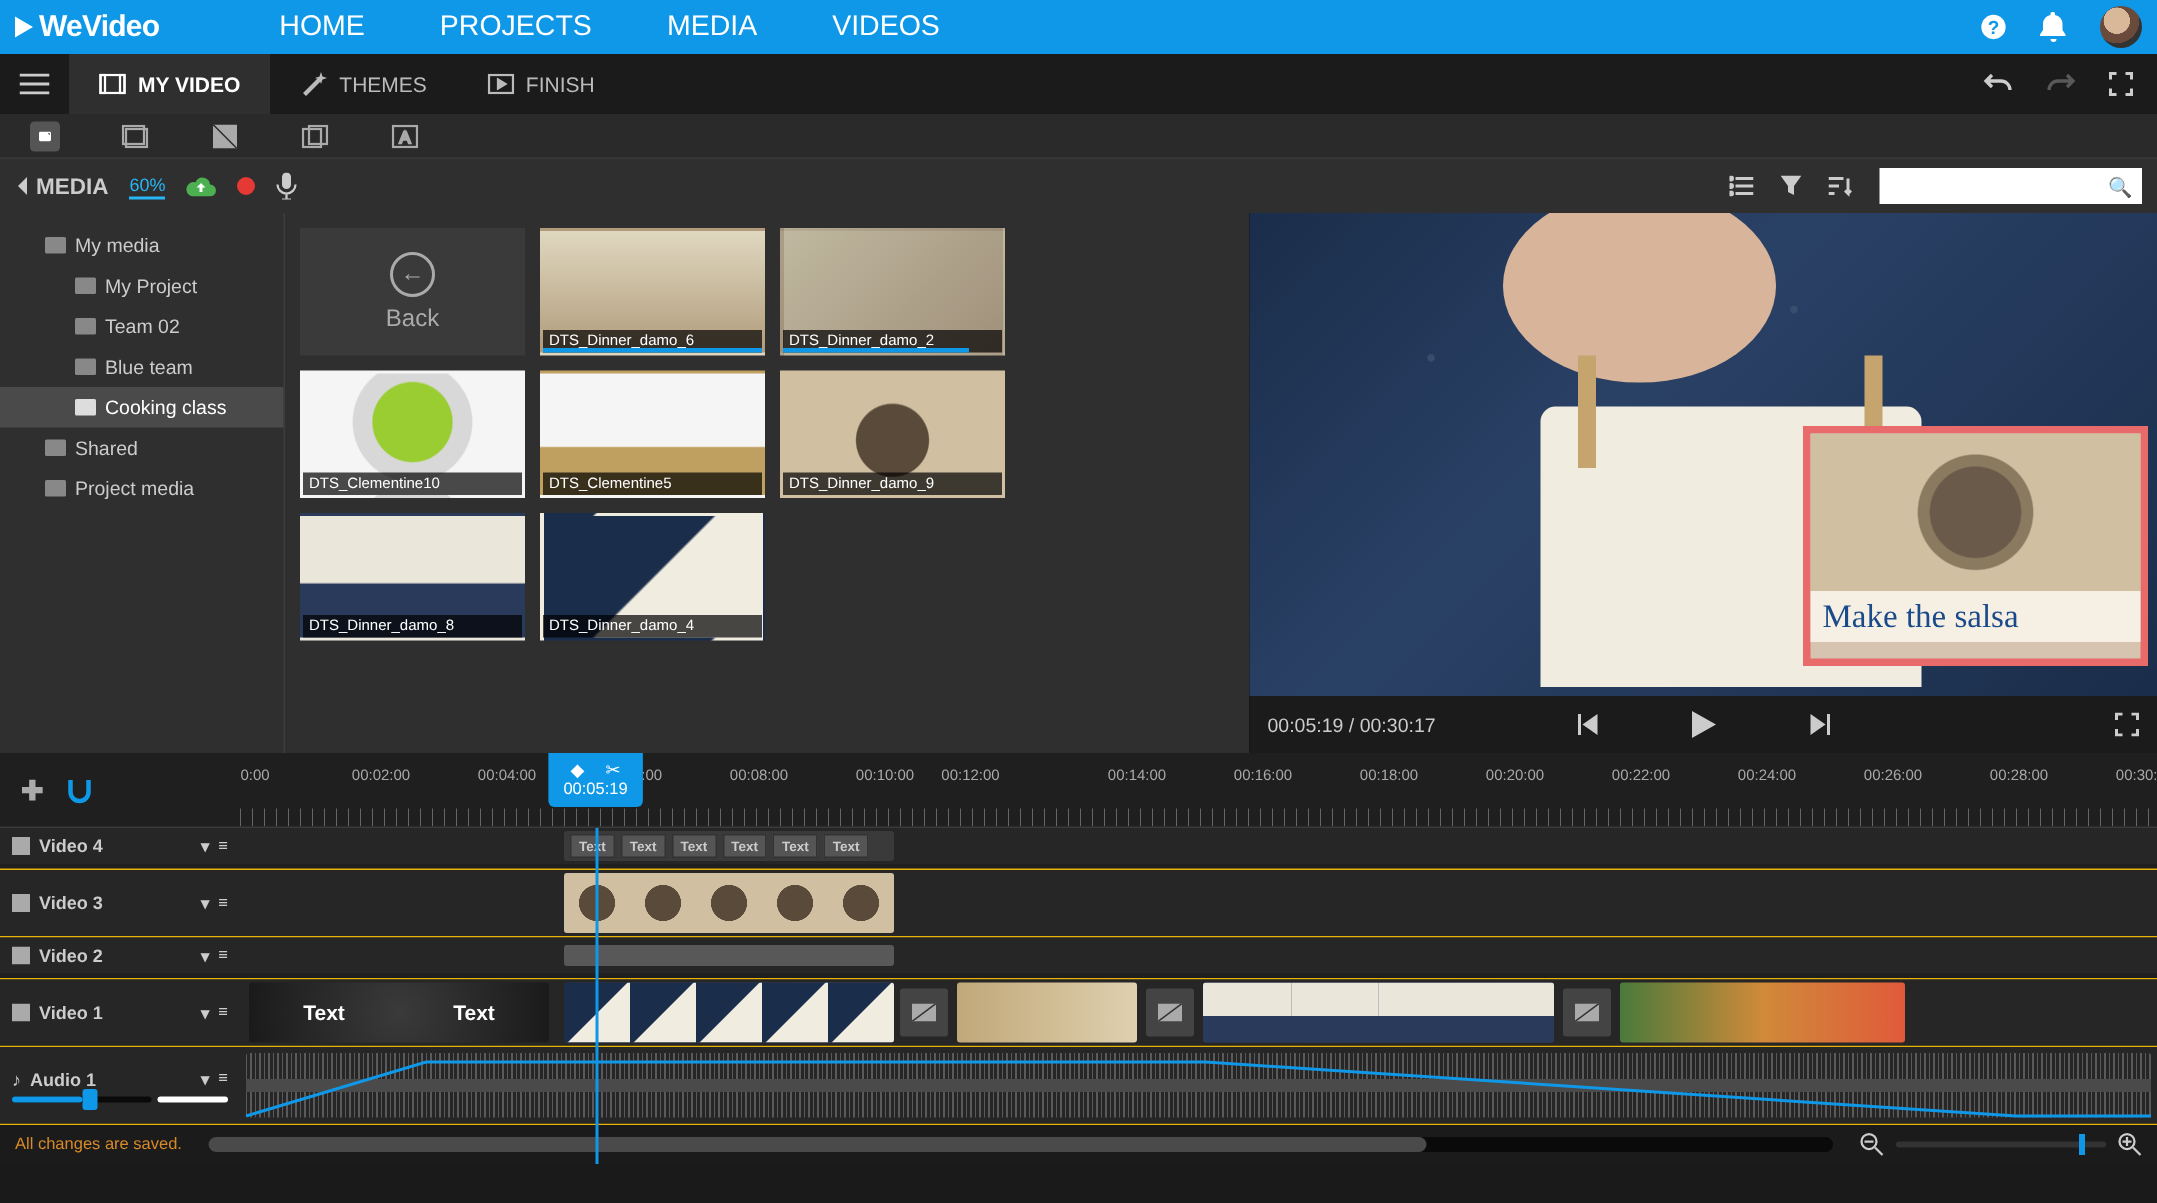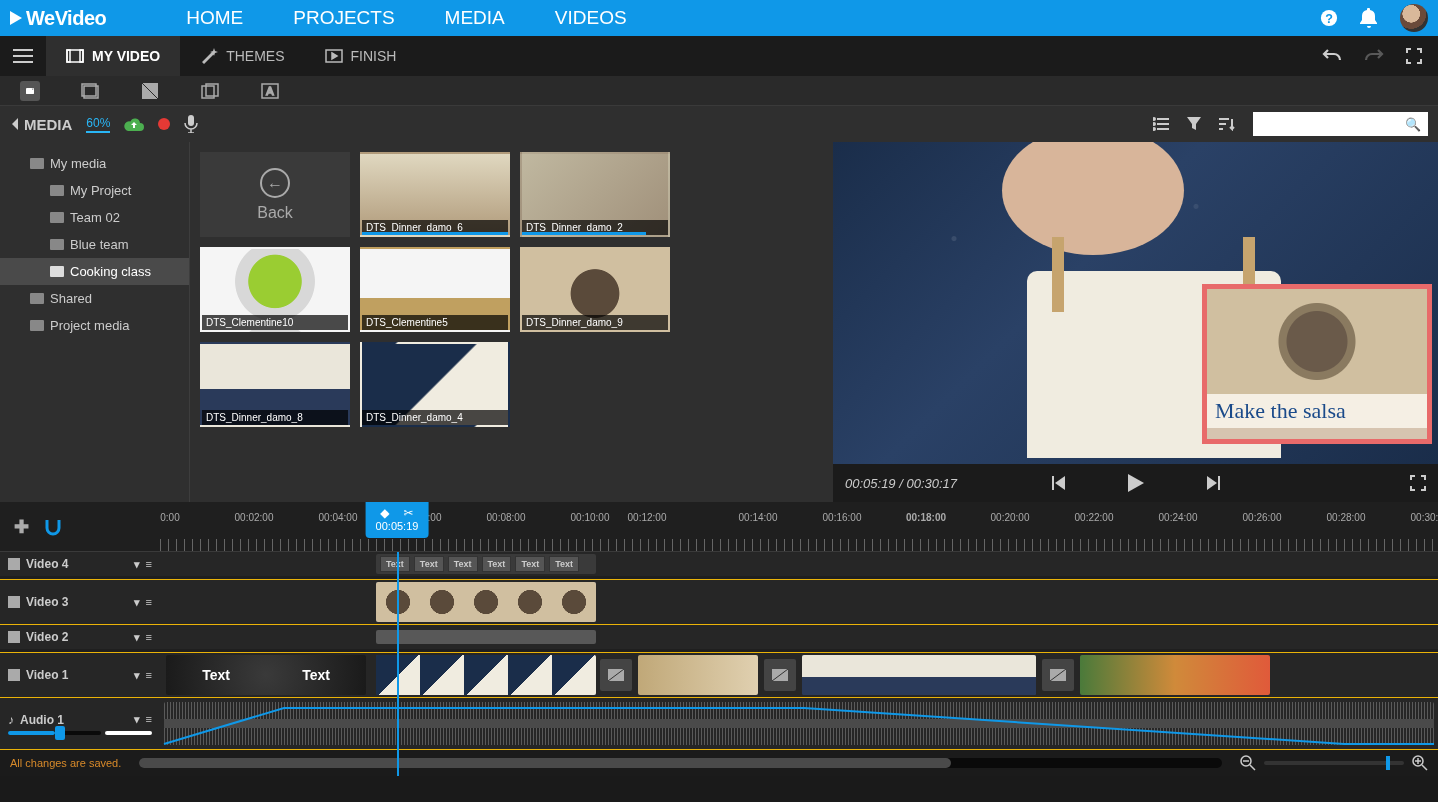--- a/index.html
+++ b/index.html
@@ -62,21 +62,21 @@
   radial-gradient(circle at 60% 20%, rgba(255,255,255,0.08) 0 2px, transparent 3px),
   radial-gradient(circle at 80% 70%, rgba(255,255,255,0.08) 0 2px, transparent 3px),
   radial-gradient(circle at 40% 80%, rgba(255,255,255,0.06) 0 2px, transparent 3px); }
 .apron { position: absolute; left: 32%; top: 40%; width: 42%; height: 58%; background: #f0ece0; border-radius: 10px 10px 0 0; }
 .apron::before { content:''; position:absolute; top:-18%; left:10%; width:12px; height:40%; background:#c6a46e; }
 .apron::after { content:''; position:absolute; top:-18%; right:10%; width:12px; height:40%; background:#c6a46e; }
 .head { position: absolute; left: 28%; top: -5%; width: 30%; height: 40%; background: #d8b59a; border-radius: 50%; }
 .pip { position: absolute; right: 6px; bottom: 20px; width: 230px; height: 160px; border: 5px solid #e86a6a; background: #d6c4b0; }
 .pip-img { width: 100%; height: 70%; background: radial-gradient(circle at 50% 50%, #6a5a4a 0 30px, #8a7a60 31px 38px, #d0bfa0 39px); }
 .pip-text { color: #1a4a8a; font-size: 22px; padding: 4px 8px; background: #f5efe4; font-family: Georgia, serif; }
-.preview-controls { height: 38px; background: #1b1b1b; display: flex; align-items: center; padding: 0 12px; color: #ccc; font-size: 13px; font-style: italic; }
+.preview-controls { height: 38px; background: #1b1b1b; display: flex; align-items: center; padding: 0 12px; color: #ccc; font-size: 13px; }
 .pc-center { margin: 0 auto; display: flex; gap: 60px; align-items: center; font-size: 16px; }
 .pc-right { margin-left: auto; }
 
 
 .timeline { background: #1f1f1f; }
 .tl-header { height: 50px; display: flex; align-items: center; position: relative; border-bottom: 1px solid #3a3a3a; }
 .tl-left-tools { width: 160px; min-width:160px; display: flex; align-items: center; gap: 14px; padding-left: 14px; font-size: 18px; color: #aaa; }
 .magnet { color: #0f98e8; font-size: 18px; }
 .ruler { flex: 1; position: relative; height: 100%; font-size: 10px; color: #aaa; overflow: hidden; }
 .tick-label { position: absolute; top: 10px; transform: translateX(-50%); }
@@ -401,21 +401,21 @@
       <div class="tick-marks"></div>
     <span class="tick-label" style="left: 10px;">0:00</span>
         <span class="tick-label" style="left: 94px;">00:02:00</span>
         <span class="tick-label" style="left: 178px;">00:04:00</span>
         <span class="tick-label" style="left: 262px;">00:06:00</span>
         <span class="tick-label" style="left: 346px;">00:08:00</span>
         <span class="tick-label" style="left: 430px;">00:10:00</span>
         <span class="tick-label" style="left: 487px;">00:12:00</span>
         <span class="tick-label" style="left: 598px;">00:14:00</span>
         <span class="tick-label" style="left: 682px;">00:16:00</span>
-        <span class="tick-label" style="left: 766px; font-weight: bold;">00:18:00</span>
+        <span class="tick-label" style="left: 766px;">00:18:00</span>
         <span class="tick-label" style="left: 850px;">00:20:00</span>
         <span class="tick-label" style="left: 934px;">00:22:00</span>
         <span class="tick-label" style="left: 1018px;">00:24:00</span>
         <span class="tick-label" style="left: 1102px;">00:26:00</span>
         <span class="tick-label" style="left: 1186px;">00:28:00</span>
         <span class="tick-label" style="left: 1270px;">00:30:00</span>
       </div>
   </div>
 
   <div class="playhead-flag" id="playhead-flag" style="left: 397px;">

